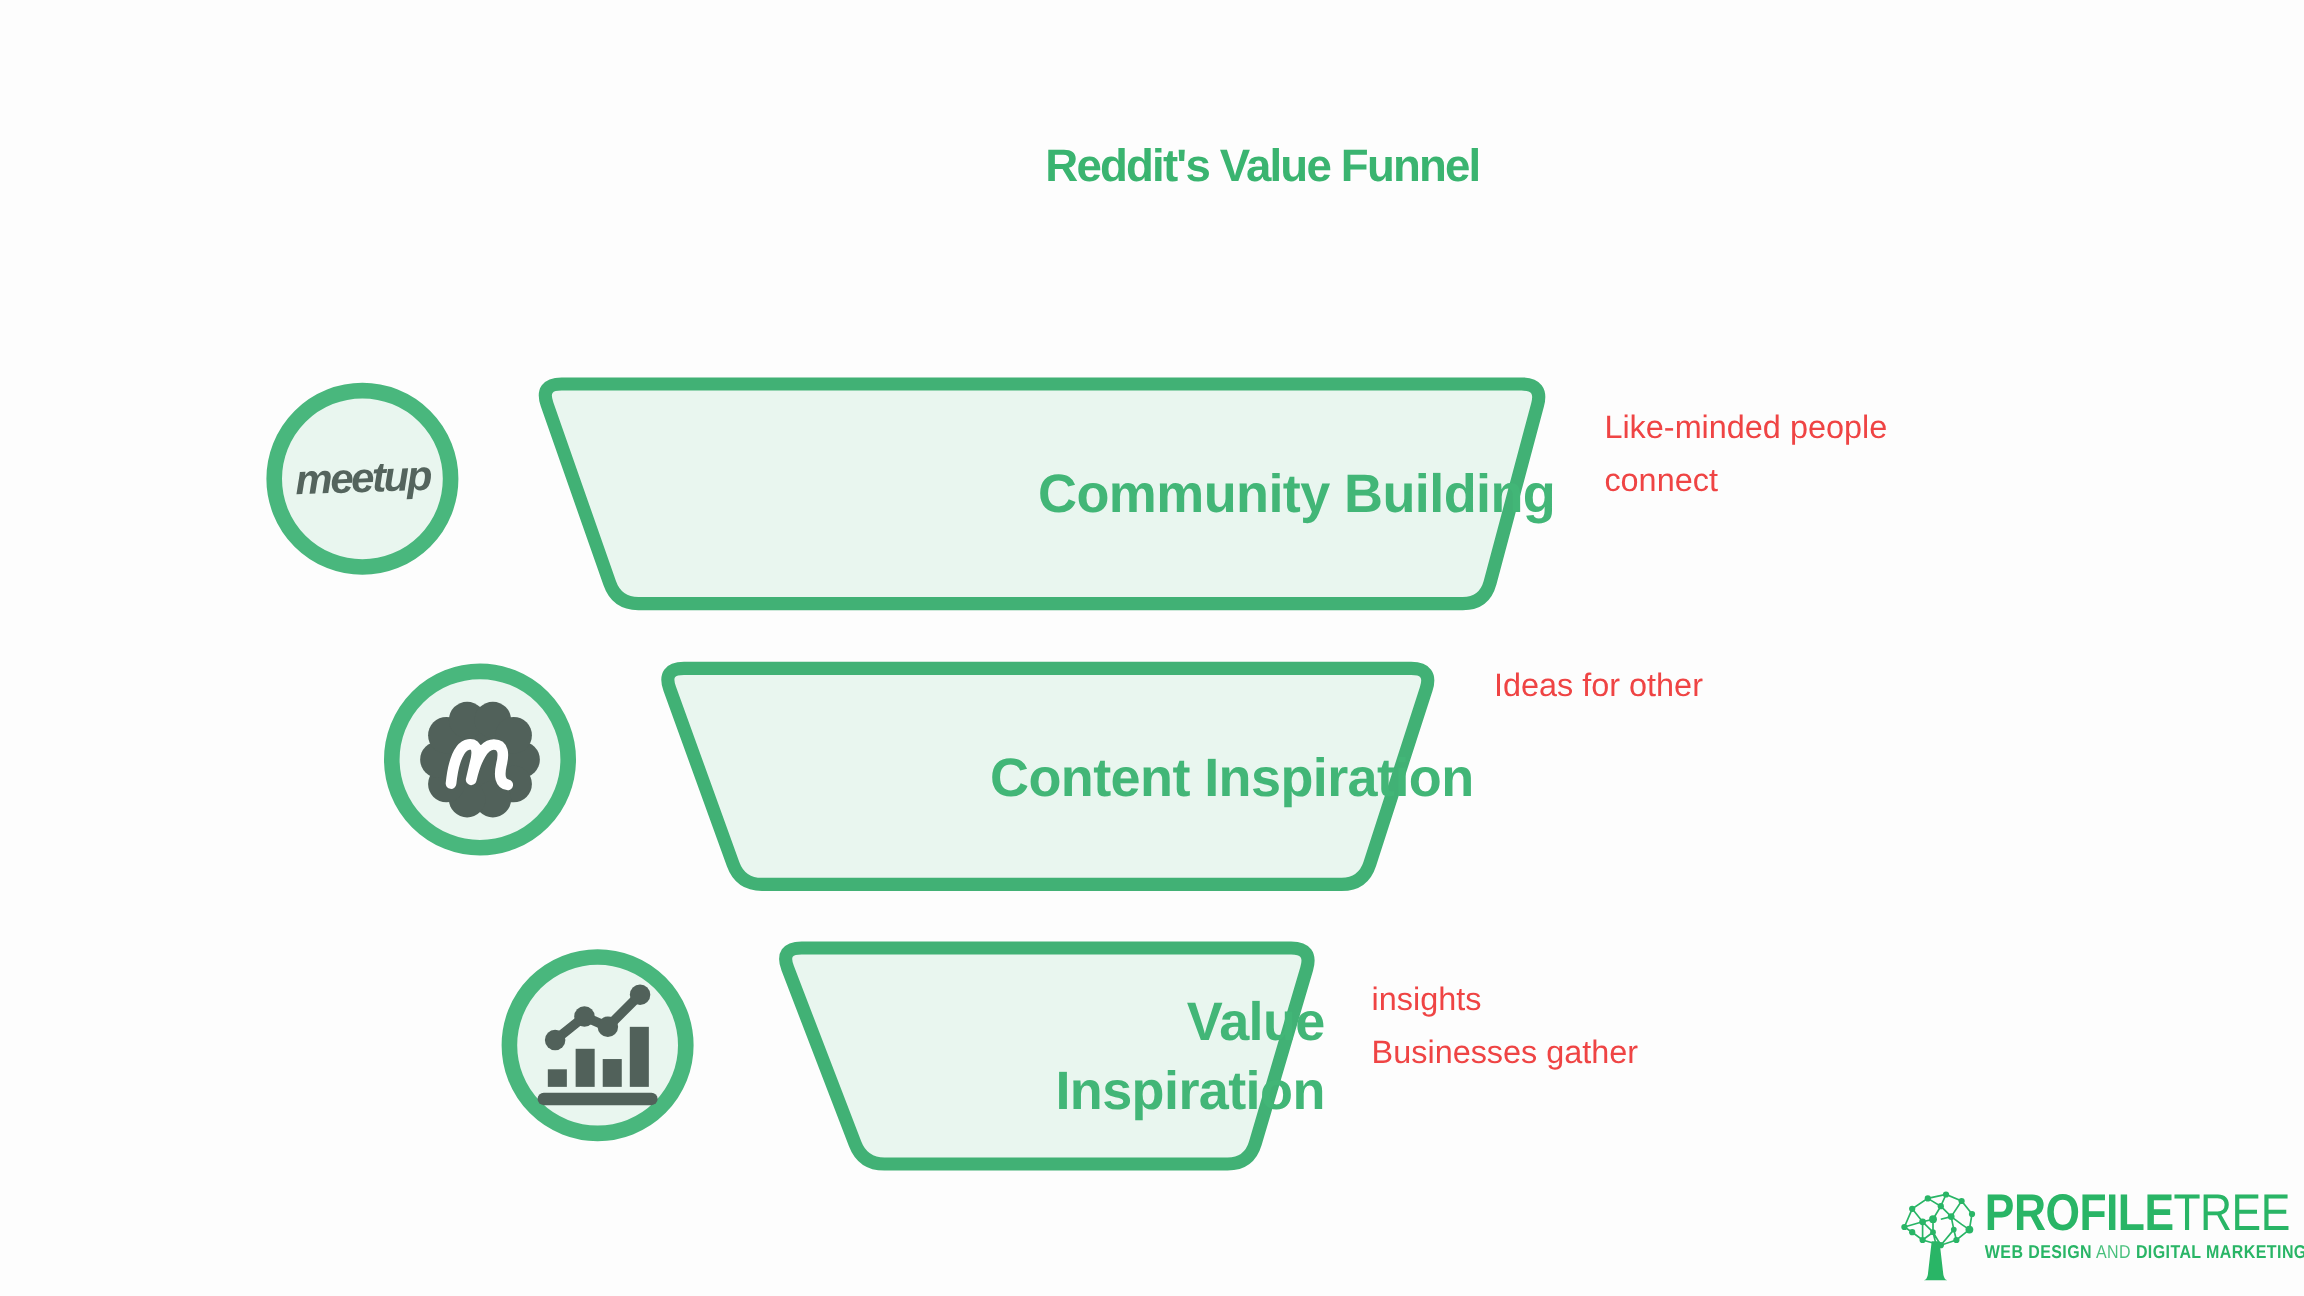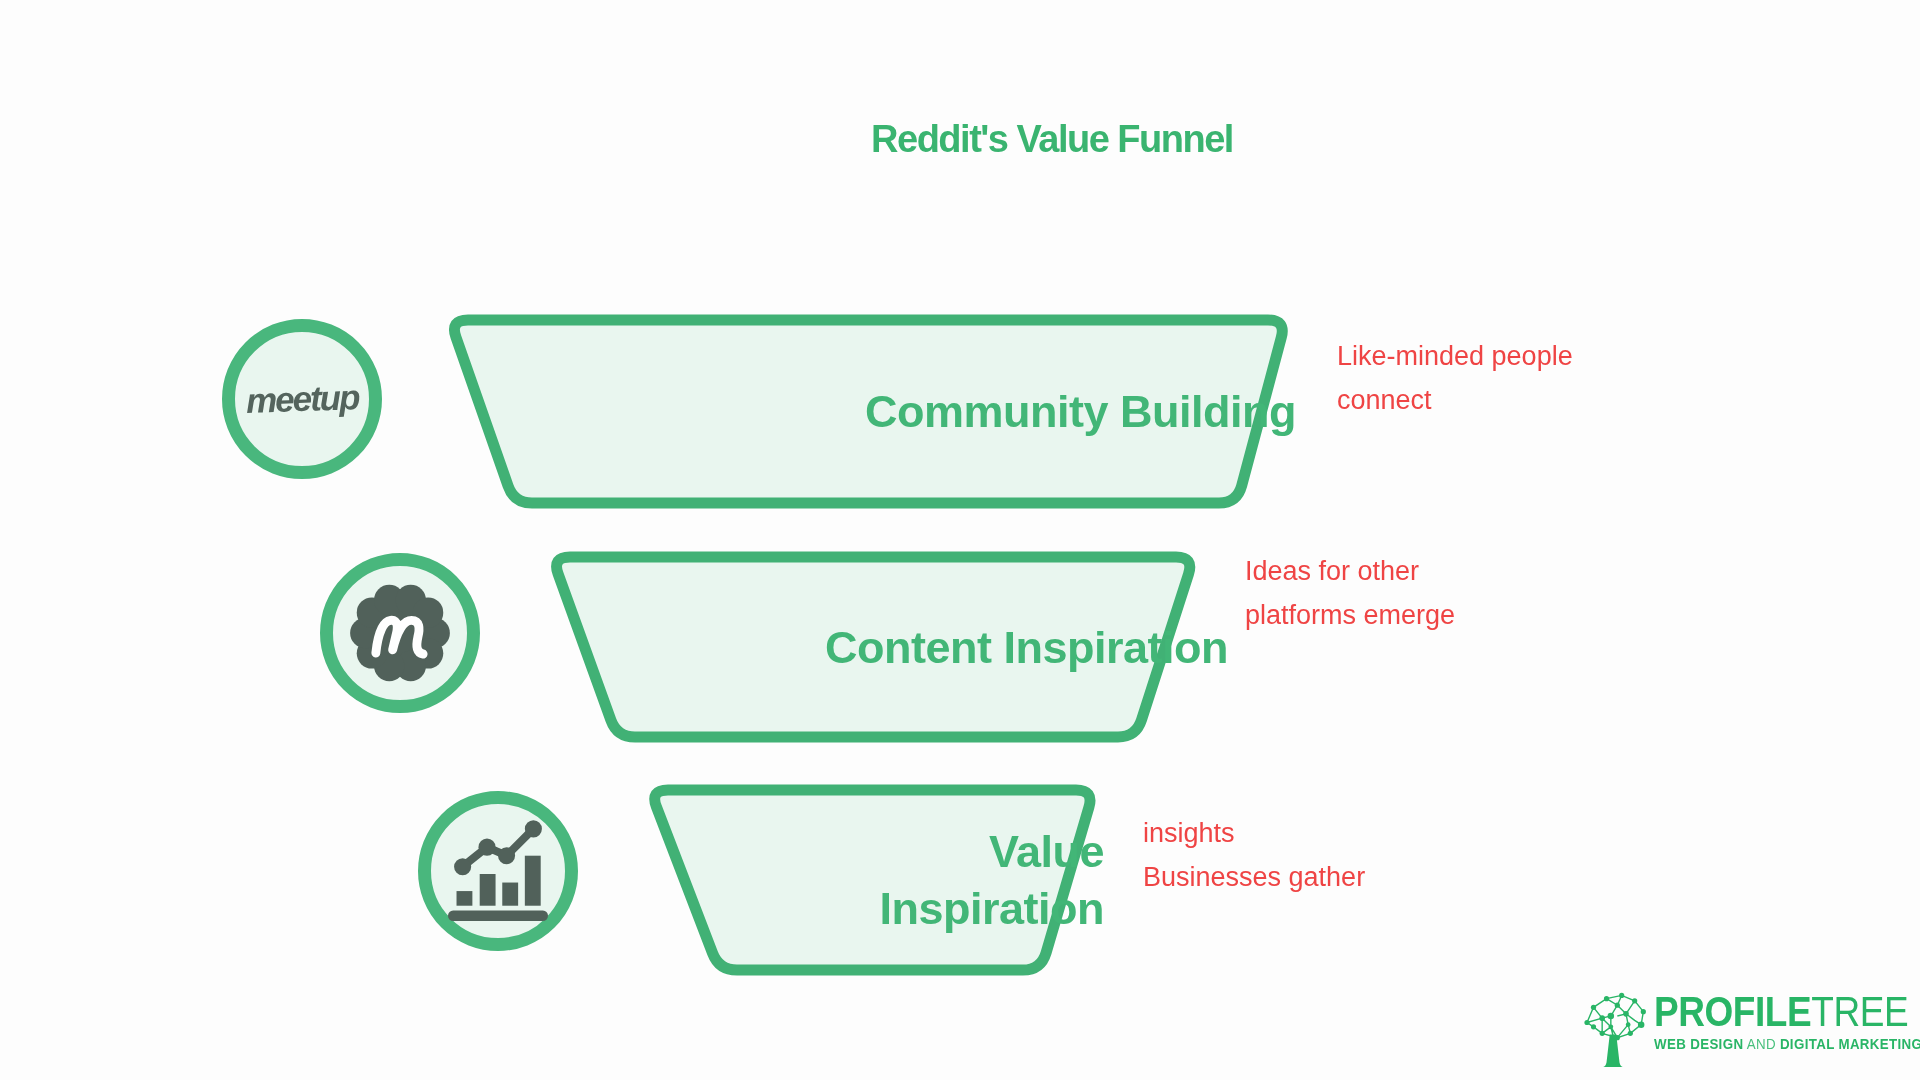--- a/index.html
+++ b/index.html
@@ -139,21 +139,20 @@
 
   <svg class="funnel-svg fsvg-2" width="662" height="200" viewBox="0 0 662 200">
     <path d="M 28 10 L 634 10 Q 652 10 646.5 27.1 L 599.5 172.9 Q 594 190 576 190 L 93 190 Q 75 190 68.9 173.1 L 16.1 26.9 Q 10 10 28 10 Z" fill="#e9f6ef" stroke="#41b175" stroke-width="11" stroke-linejoin="round"></path>
   </svg>
   <div class="funnel-label flabel-2">
     <div>Content Inspiration</div>
     <div></div>
   </div>
   <div class="side-note note-2">
     <div>Ideas for other</div>
-    <div>platforms emerge</div>
   </div>
 
   <div class="circle-badge badge-3">
     <svg width="122" height="122" viewBox="0 0 100 100" style="margin-top:6px">
       <g fill="#51615a">
         <rect x="9" y="80" width="82" height="8.5" rx="4.2"></rect>
         <rect x="16" y="64" width="13" height="12"></rect>
         <rect x="35" y="50" width="13" height="26"></rect>
         <rect x="53.5" y="57" width="13" height="19"></rect>
         <rect x="72" y="35" width="13" height="41"></rect>

